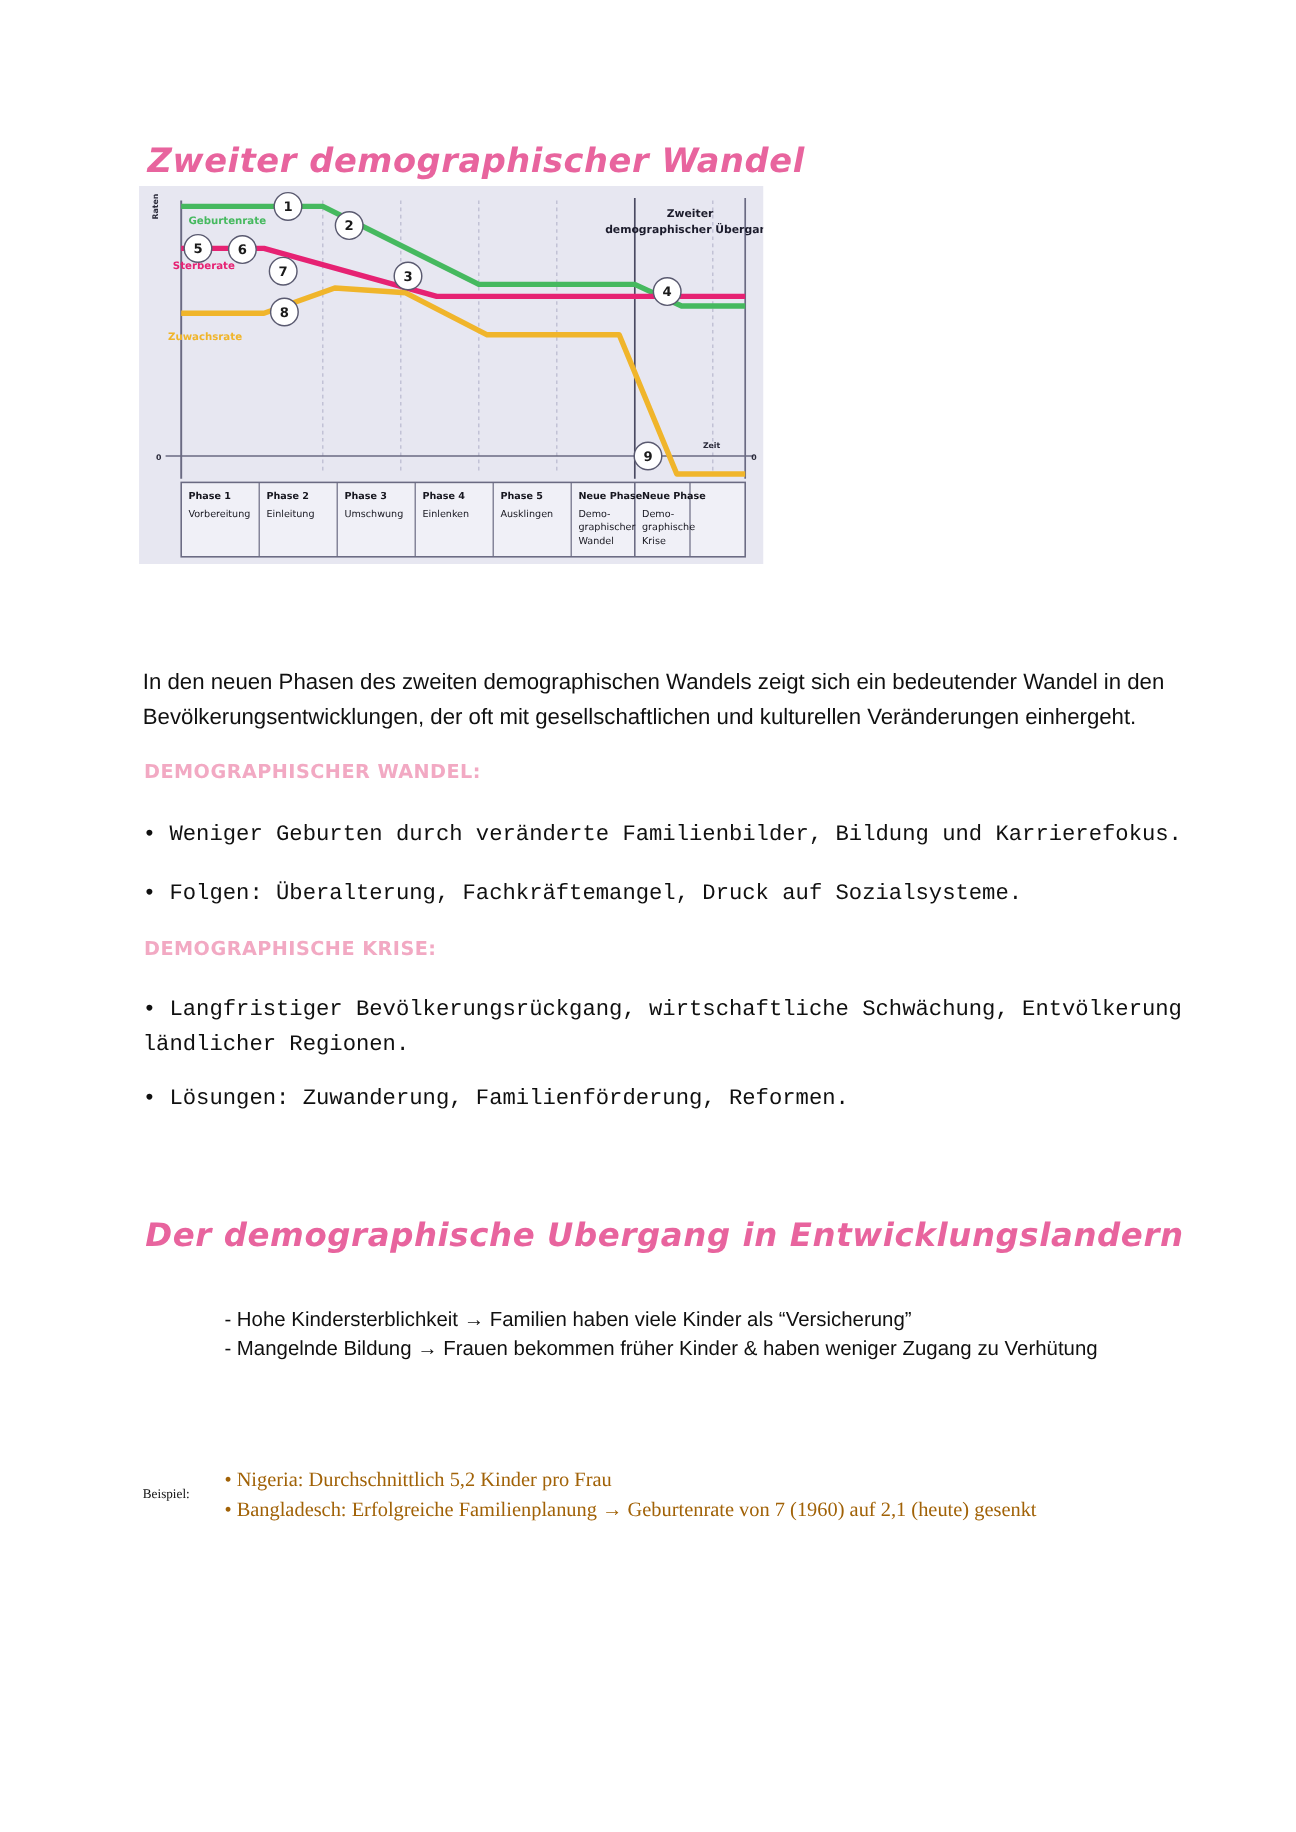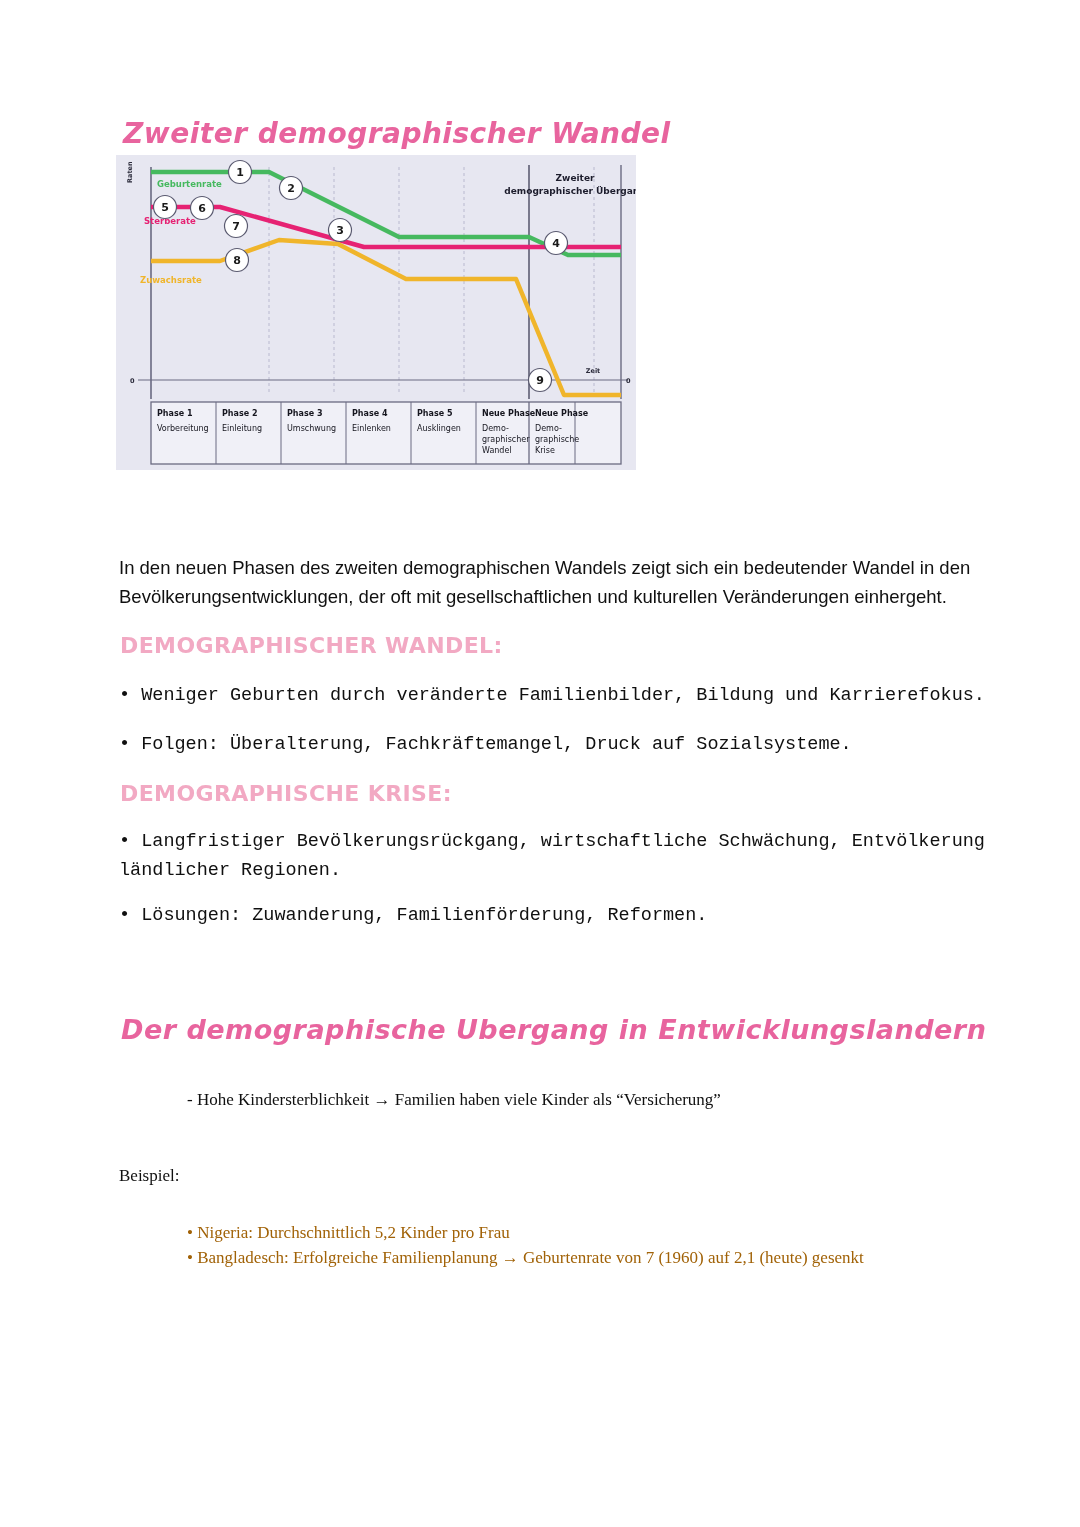--- a/index.html
+++ b/index.html
@@ -41,21 +41,21 @@
   }
   #h2-main {
     left: 102px;
     top: 992px;
     font-size: 27px;
   }
   .sub-heading {
     position: absolute;
     font-family: "DejaVu Sans", sans-serif;
     font-weight: bold;
-    font-size: 22px;
+    font-size: 16px;
     color: #f2a9c3;
     letter-spacing: 0.4px;
     white-space: nowrap;
   }
   #sh-wandel { left: 101px; top: 633px; }
   #sh-krise  { left: 101px; top: 781px; }
 
   
   .body-text {
     position: absolute;
@@ -85,31 +85,31 @@
     font-family: "Liberation Serif", serif;
     font-size: 17px;
     line-height: 24px;
     color: #101010;
   }
   .dash-list {
     position: absolute;
     left: 168px;
     top: 1088px;
     width: 820px;
-    font-family: Liberation Serif, serif;
+    font-family: Liberation Sans, sans-serif;
     font-size: 17px;
     line-height: 24px;
     color: #101010;
   }
   #label-beispiel {
     position: absolute;
     left: 100px;
-    top: 1164px;
+    top: 1233px;
     font-family: "Liberation Serif", serif;
-    font-size: 17px;
+    font-size: 11px;
     line-height: 24px;
     color: #101010;
   }
   .dot-list {
     position: absolute;
     left: 168px;
     top: 1220px;
     width: 820px;
     font-family: "Liberation Serif", serif;
     font-size: 17px;
@@ -316,20 +316,21 @@
 
   <div class="bullet-line" id="bul-3">• Langfristiger Bevölkerungsrückgang, wirtschaftliche Schwächung, Entvölkerung ländlicher Regionen.</div>
 
   <div class="bullet-line" id="bul-4">• Lösungen: Zuwanderung, Familienförderung, Reformen.</div>
 
   <h2 class="script-heading" id="h2-main">Der demographische Ubergang in Entwicklungslandern</h2>
 
 
   <div class="dash-list">
     <div>- Hohe Kindersterblichkeit → Familien haben viele Kinder als “Versicherung”</div>
+    <div>- Mangelnde Bildung → Frauen bekommen früher Kinder &amp; haben weniger Zugang zu Verhütung</div>
   </div>
 
   <div id="label-beispiel">Beispiel:</div>
 
   <div class="dot-list">
     <div>• Nigeria: Durchschnittlich 5,2 Kinder pro Frau</div>
     <div>• Bangladesch: Erfolgreiche Familienplanung → Geburtenrate von 7 (1960) auf 2,1 (heute) gesenkt</div>
   </div>
 
 </div>

